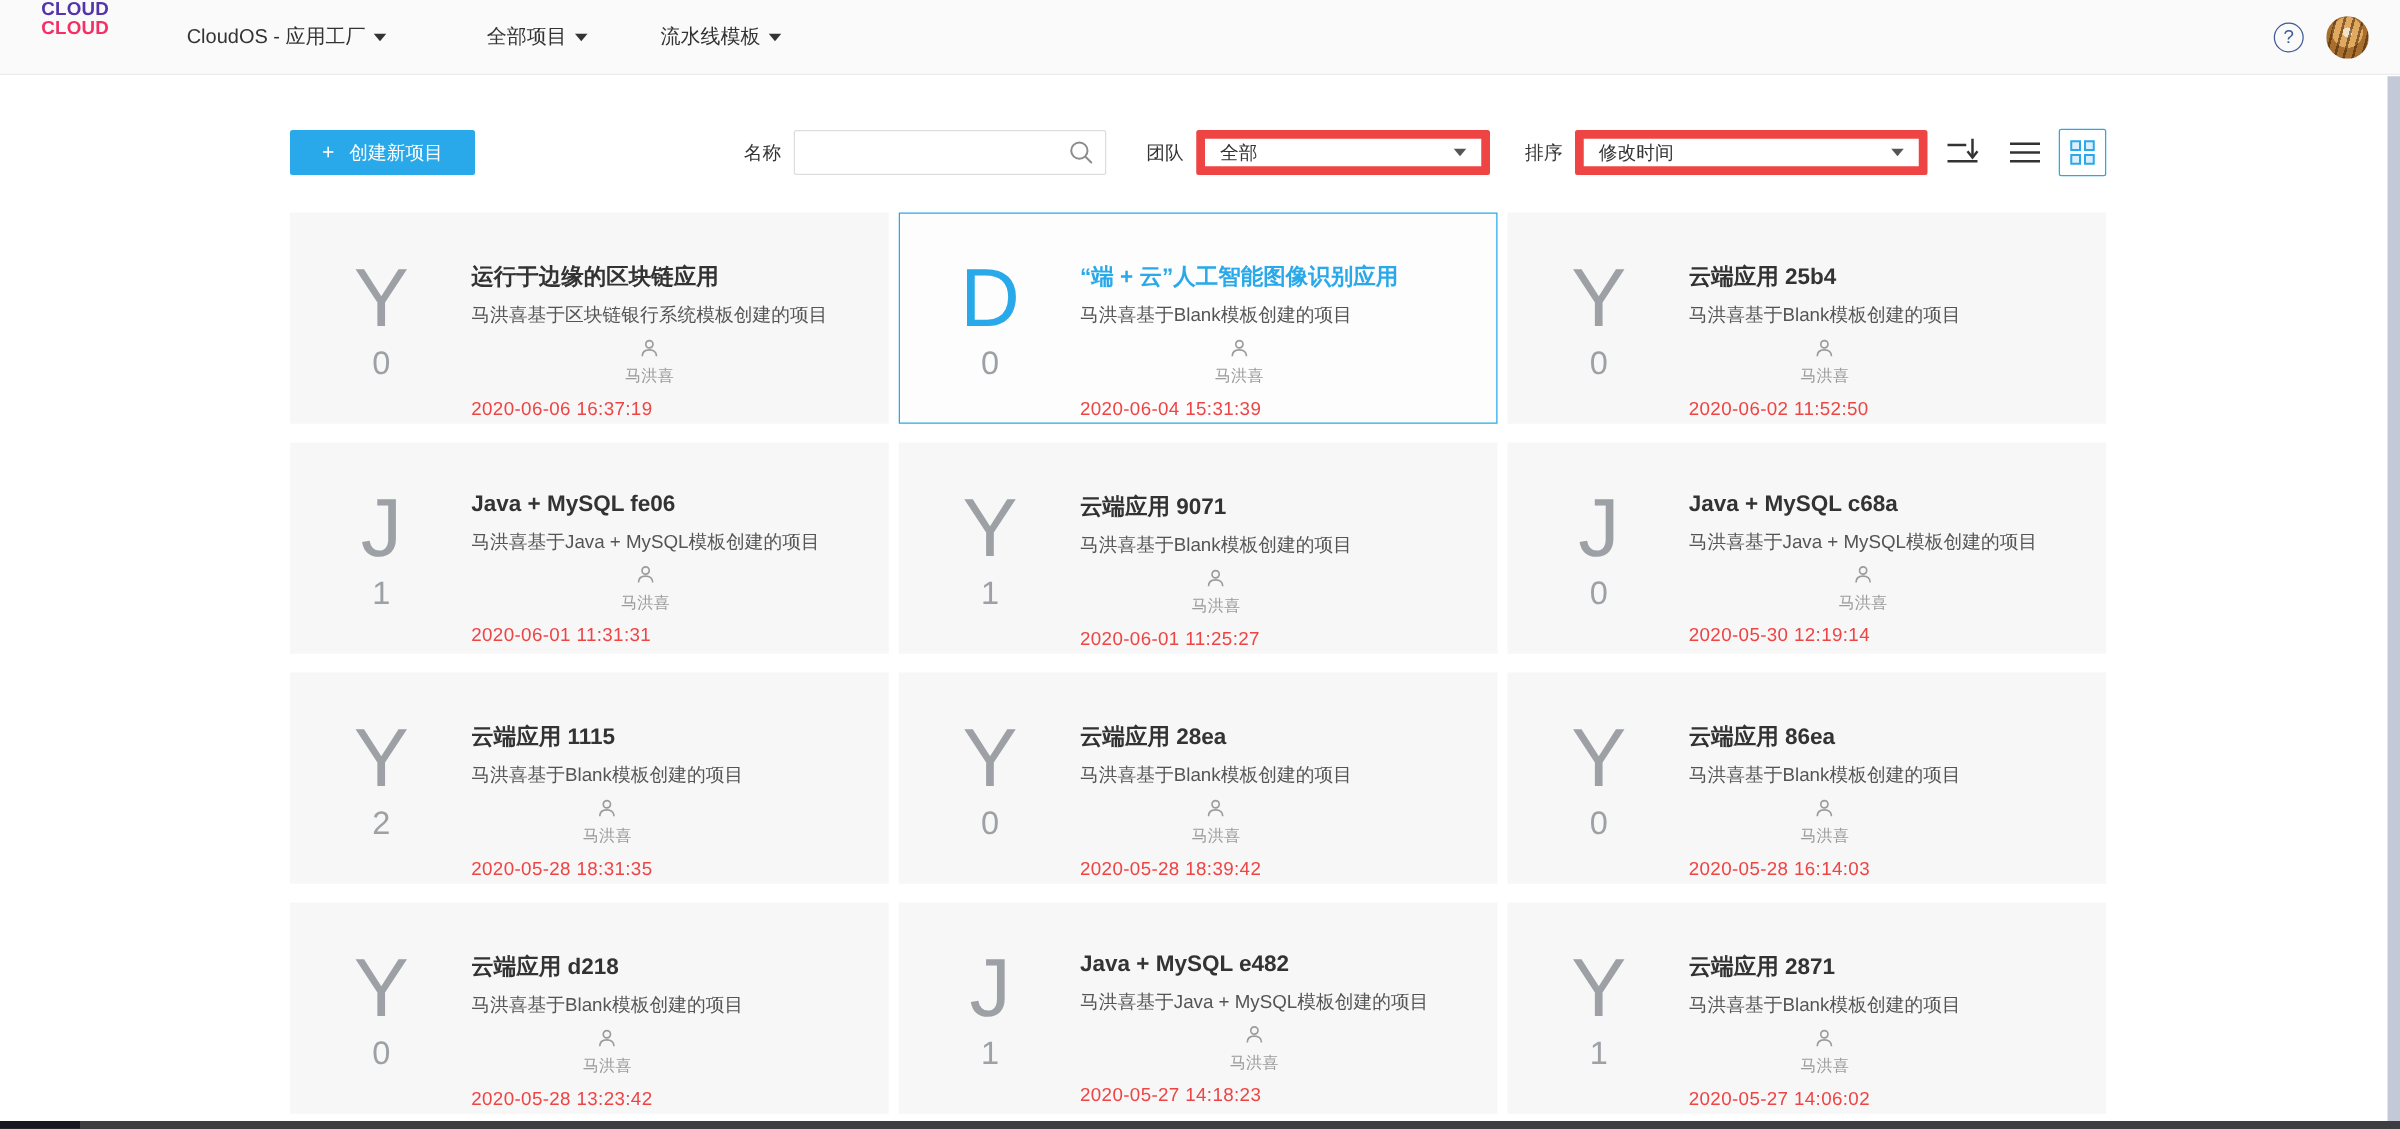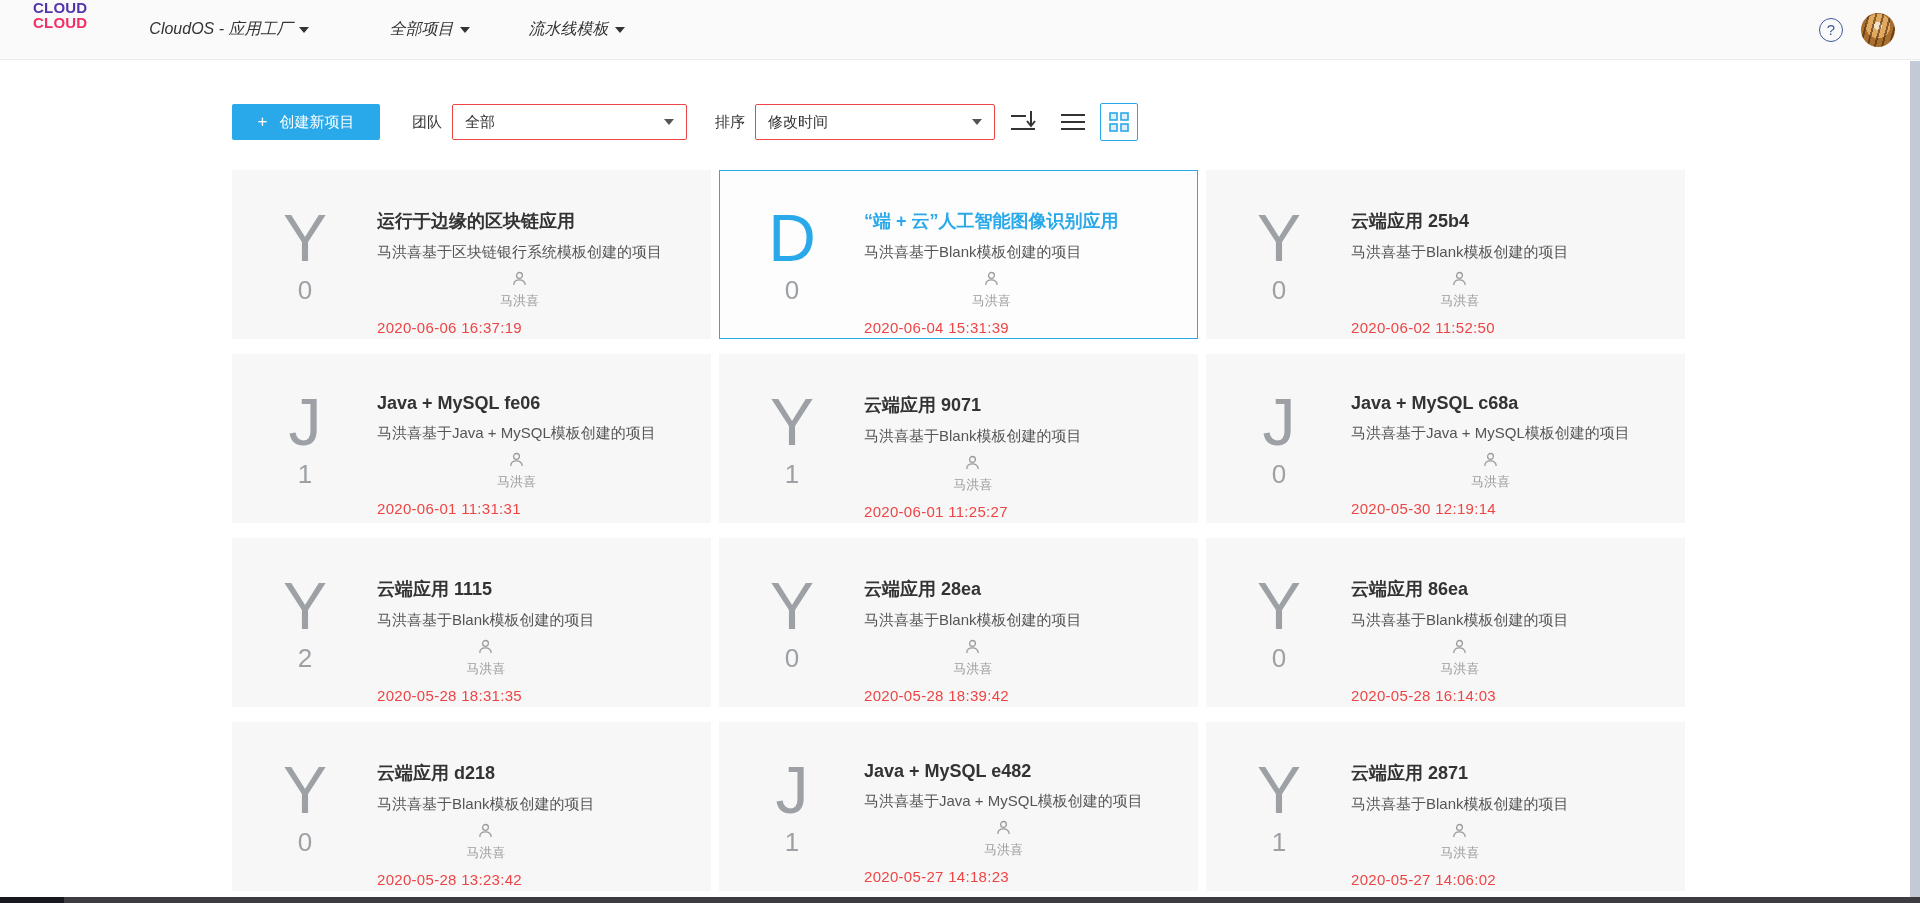--- a/index.html
+++ b/index.html
@@ -6,21 +6,21 @@
   html,body { width:1920px; height:903px; overflow:hidden; background:#fff;
     font-family:"Liberation Sans","DejaVu Sans",sans-serif; }
 
   
   .header { height:60px; background:#fafafa; border-bottom:1px solid #ececec;
     display:flex; padding:0 25px 0 33px; position:relative; z-index:5; }
   .logo { line-height:1.0; font-weight:900; font-size:15px; letter-spacing:.2px; }
   .logo .l1 { color:#5234ab; display:block; }
   .logo .l2 { color:#f52e63; display:block; }
   .nav-item { display:flex; align-items:center; gap:7px; font-size:16px; color:#333;
-    cursor:pointer; white-space:nowrap;font-style:italic; }
+    cursor:pointer; white-space:nowrap; }
   .nav-item.first { margin-left:62px; }
   .nav-item.second { margin-left:80px; }
   .nav-item.third { margin-left:58px; }
   .caret { width:0; height:0; border-left:5px solid transparent; border-right:5px solid transparent;
     border-top:6px solid #333; display:inline-block; }
   .header-right { margin-left:auto; display:flex; align-items:center; gap:18px; }
   .help-btn { width:24px; height:24px; border:1.5px solid #3d5a96; border-radius:50%;
     color:#3d5a96; font-size:15px; display:flex; align-items:center; justify-content:center; cursor:pointer; }
   .avatar { width:34px; height:34px; border-radius:50%; cursor:pointer;
     background:
@@ -35,26 +35,26 @@
     border-radius:2px; font-size:15px; display:flex; align-items:center; justify-content:center;
     gap:12px; cursor:pointer; font-family:inherit; }
   .create-btn .plus { font-size:17px; font-weight:400; }
   .field-label { font-size:15px; color:#333; margin-right:10px; white-space:nowrap; }
   .group { display:flex; align-items:center; }
   .g-name { margin-left:auto; }
   .search-wrap { position:relative; }
   .search-input { width:250px; height:36px; border:1px solid #ddd; border-radius:2px;
     padding:0 36px 0 10px; font-size:14px; color:#333; outline:none; background:#fff; }
   .search-icon { position:absolute; right:9px; top:7px; cursor:pointer; }
-  .select { height:36px; border:1px solid #ef4444; border-radius:2px; background:#fff;
+  .select { height:36px; border:7px solid #ef4444; border-radius:2px; background:#fff;
     display:flex; align-items:center; padding:0 12px; font-size:15px; color:#333; cursor:pointer; }
   .select .sel-caret { margin-left:auto; width:0; height:0; border-left:5px solid transparent;
     border-right:5px solid transparent; border-top:6px solid #555; }
   .sel-team { width:235px; margin-left:0; }
-  .sel-sort { width:240px; }
+  .sel-sort { width:282px; }
   .g-team { margin-left:32px; }
   .g-sort { margin-left:28px; }
   .icon-btn { cursor:pointer; display:flex; align-items:center; justify-content:center; }
   .sort-dir { margin-left:14px; }
   .list-view { margin-left:24px; }
   .grid-view { margin-left:15px; width:38px; height:38px; border:1px solid #29a9ea; border-radius:2px; }
 
   
   .grid { margin-top:29px; display:grid; grid-template-columns:repeat(3,1fr);
     column-gap:8px; row-gap:15px; }
@@ -107,20 +107,32 @@
   </div>
 </div>
 
 <div class="content">
   <div class="toolbar">
     <button class="create-btn">
       <span class="plus">+</span>
       <span>创建新项目</span>
     </button>
 
+    <div class="group g-name">
+      <span class="field-label">名称</span>
+      <div class="search-wrap">
+        <input class="search-input" type="text" placeholder="" style="">
+        <span class="search-icon">
+          <svg width="22" height="22" viewBox="0 0 22 22" fill="none">
+            <circle cx="9.5" cy="9.5" r="6.5" stroke="#8c8c8c" stroke-width="1.6"></circle>
+            <line x1="14.4" y1="14.4" x2="19" y2="19" stroke="#8c8c8c" stroke-width="1.6" stroke-linecap="round"></line>
+          </svg>
+        </span>
+      </div>
+    </div>
 
     <div class="group g-team">
       <span class="field-label">团队</span>
       <div class="select sel-team">
         <span>全部</span>
         <span class="sel-caret"></span>
       </div>
     </div>
 
     <div class="group g-sort">

